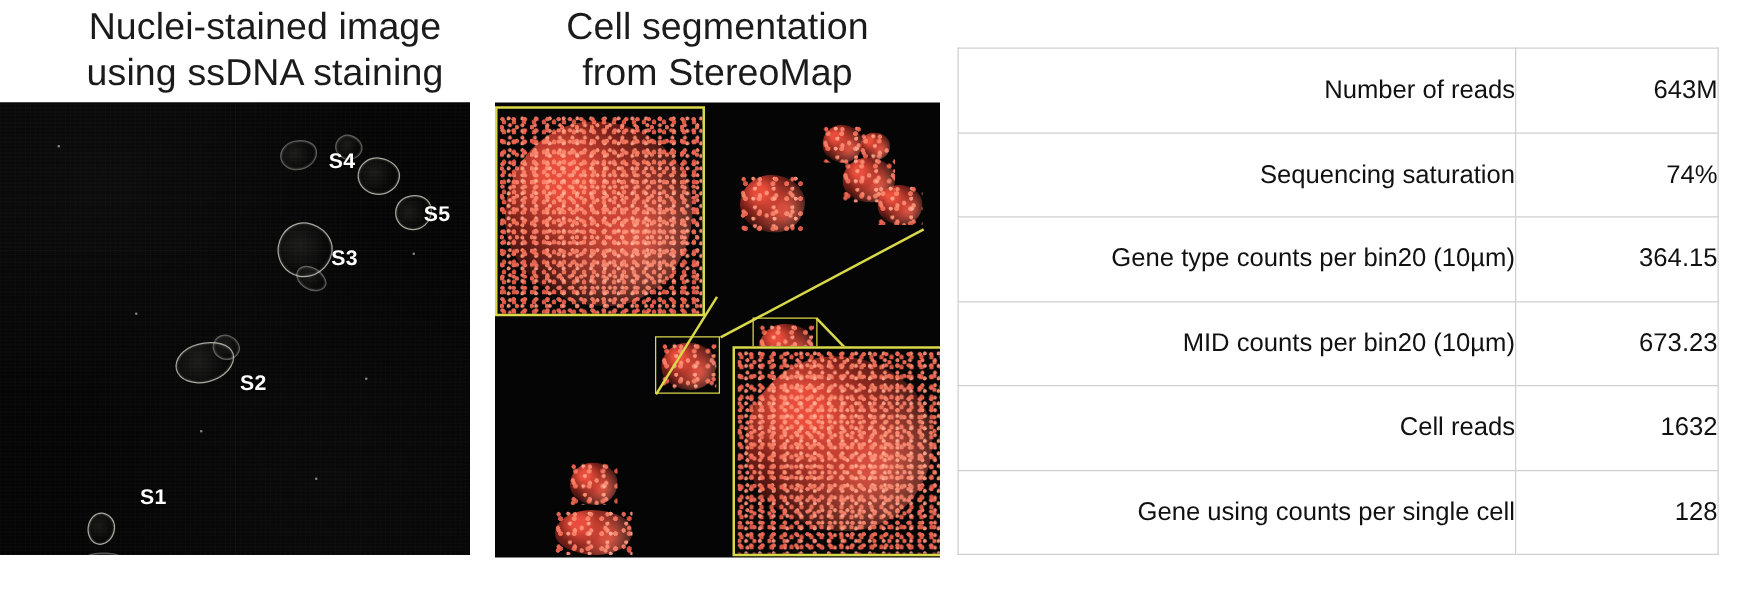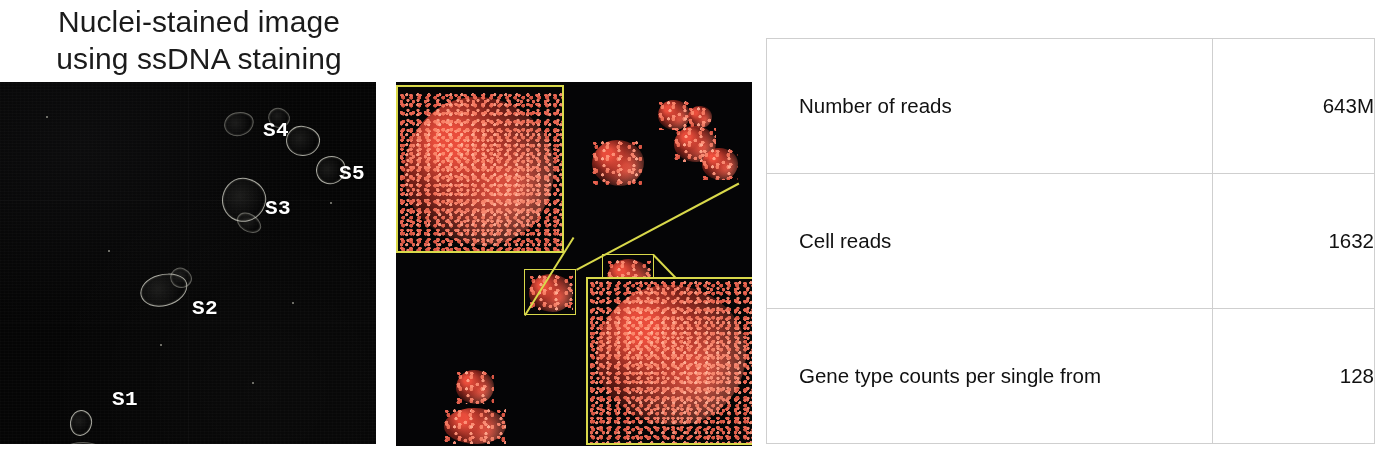--- a/index.html
+++ b/index.html
@@ -15,21 +15,21 @@
   .panel-title {
     position: absolute;
     text-align: center;
     color: #1b1b1b;
     font-weight: 300;
     font-size: 30px;
     line-height: 37px;
     letter-spacing: 0.1px;
     white-space: pre-line;
   }
-  #title-nuclei { left: 0px;   top: 3px; width: 376px; padding-left: 22px; }
+  #title-nuclei { left: 13px;   top: 3px; width: 376px; padding-left: 22px; }
   #title-seg    { left: 396px; top: 3px; width: 356px; }
 
   
   #nuclei-panel {
     position: absolute; left: 0px; top: 82px;
     width: 376px; height: 362px;
     overflow: hidden;
     background:
       radial-gradient(ellipse 60% 50% at 22% 18%, #0c0c0d 0%, #050505 100%),
       #060607;
@@ -58,24 +58,23 @@
   .nuc.faint { border-color: rgba(208,208,196,.42); }
   .speck {
     position:absolute; width:1.5px; height:1.5px; border-radius:50%;
     background: rgba(225,225,212,.55);
   }
 
   .slabel {
     position: absolute;
     color: #ffffff;
     font-weight: 700;
-    font-size: 21px;
+    font-size: 17px;
     letter-spacing: .3px;
     text-shadow: 0 0 3px rgba(0,0,0,.85);
-    font-family: Liberation Mono, monospace;
   }
 
   
   #seg-panel {
     position: absolute; left: 396px; top: 82px;
     width: 356px; height: 364px;
     overflow: hidden;
     background: #050506;
   }
   .seg-cloud {
@@ -114,21 +113,21 @@
     table-layout: fixed;
   }
   #metrics-table td {
     border: 1px solid #cfcfcf;
     height: 58px;
     vertical-align: middle;
     color: #111111;
     font-size: 20.5px;
     font-weight: 400;
   }
-  #metrics-table td.label { padding-left: 32px; text-align: left; width: 446px; margin-top: 30px; }
+  #metrics-table td.label { padding-left: 32px; text-align: right; width: 446px; margin-top: 30px; }
   #metrics-table td.value { text-align: right; width: 162px; font-weight: 300; }
 </style>
 </head>
 <body>
 
 <div id="root">
 
   <div class="panel-title" id="title-nuclei">Nuclei-stained image
 using ssDNA staining</div>
 
@@ -158,20 +157,22 @@
     <div class="speck" style="left:252px;top:300px;"></div>
     <div class="speck" style="left:330px;top:120px;"></div>
 
     <span class="slabel" style="left:112px;top:306px;">S1</span>
     <span class="slabel" style="left:192px;top:215px;">S2</span>
     <span class="slabel" style="left:265px;top:115px;">S3</span>
     <span class="slabel" style="left:263px;top:37px;">S4</span>
     <span class="slabel" style="left:339px;top:80px;">S5</span>
   </div>
 
+  <div class="panel-title" id="title-seg">Cell segmentation
+from StereoMap</div>
 
   <div id="seg-panel">
 
     <div class="seg-cloud" style="left:196px;top:58px;width:52px;height:46px;"></div>
     <div class="dotfield" style="left:196px;top:58px;width:52px;height:46px;"></div>
     <div class="seg-cloud" style="left:262px;top:18px;width:32px;height:30px;"></div>
     <div class="dotfield" style="left:262px;top:18px;width:32px;height:30px;"></div>
     <div class="seg-cloud" style="left:292px;top:24px;width:24px;height:22px;"></div>
     <div class="dotfield" style="left:292px;top:24px;width:24px;height:22px;"></div>
     <div class="seg-cloud" style="left:278px;top:44px;width:42px;height:36px;"></div>
@@ -209,23 +210,35 @@
 
   </div>
 
   <table id="metrics-table">
     <tbody>
       <tr>
         <td class="label">Number of reads</td>
         <td class="value">643M</td>
       </tr>
       <tr>
+        <td class="label">Sequencing saturation</td>
+        <td class="value">74%</td>
+      </tr>
+      <tr>
+        <td class="label">Gene type counts per bin20 (10µm)</td>
+        <td class="value">364.15</td>
+      </tr>
+      <tr>
+        <td class="label">MID counts per bin20 (10µm)</td>
+        <td class="value">673.23</td>
+      </tr>
+      <tr>
         <td class="label">Cell reads</td>
         <td class="value">1632</td>
       </tr>
       <tr>
-        <td class="label">Gene type counts per single from</td>
+        <td class="label">Gene using counts per single cell</td>
         <td class="value">128</td>
       </tr>
     </tbody>
   </table>
 
 </div>
 
 </body></html>

